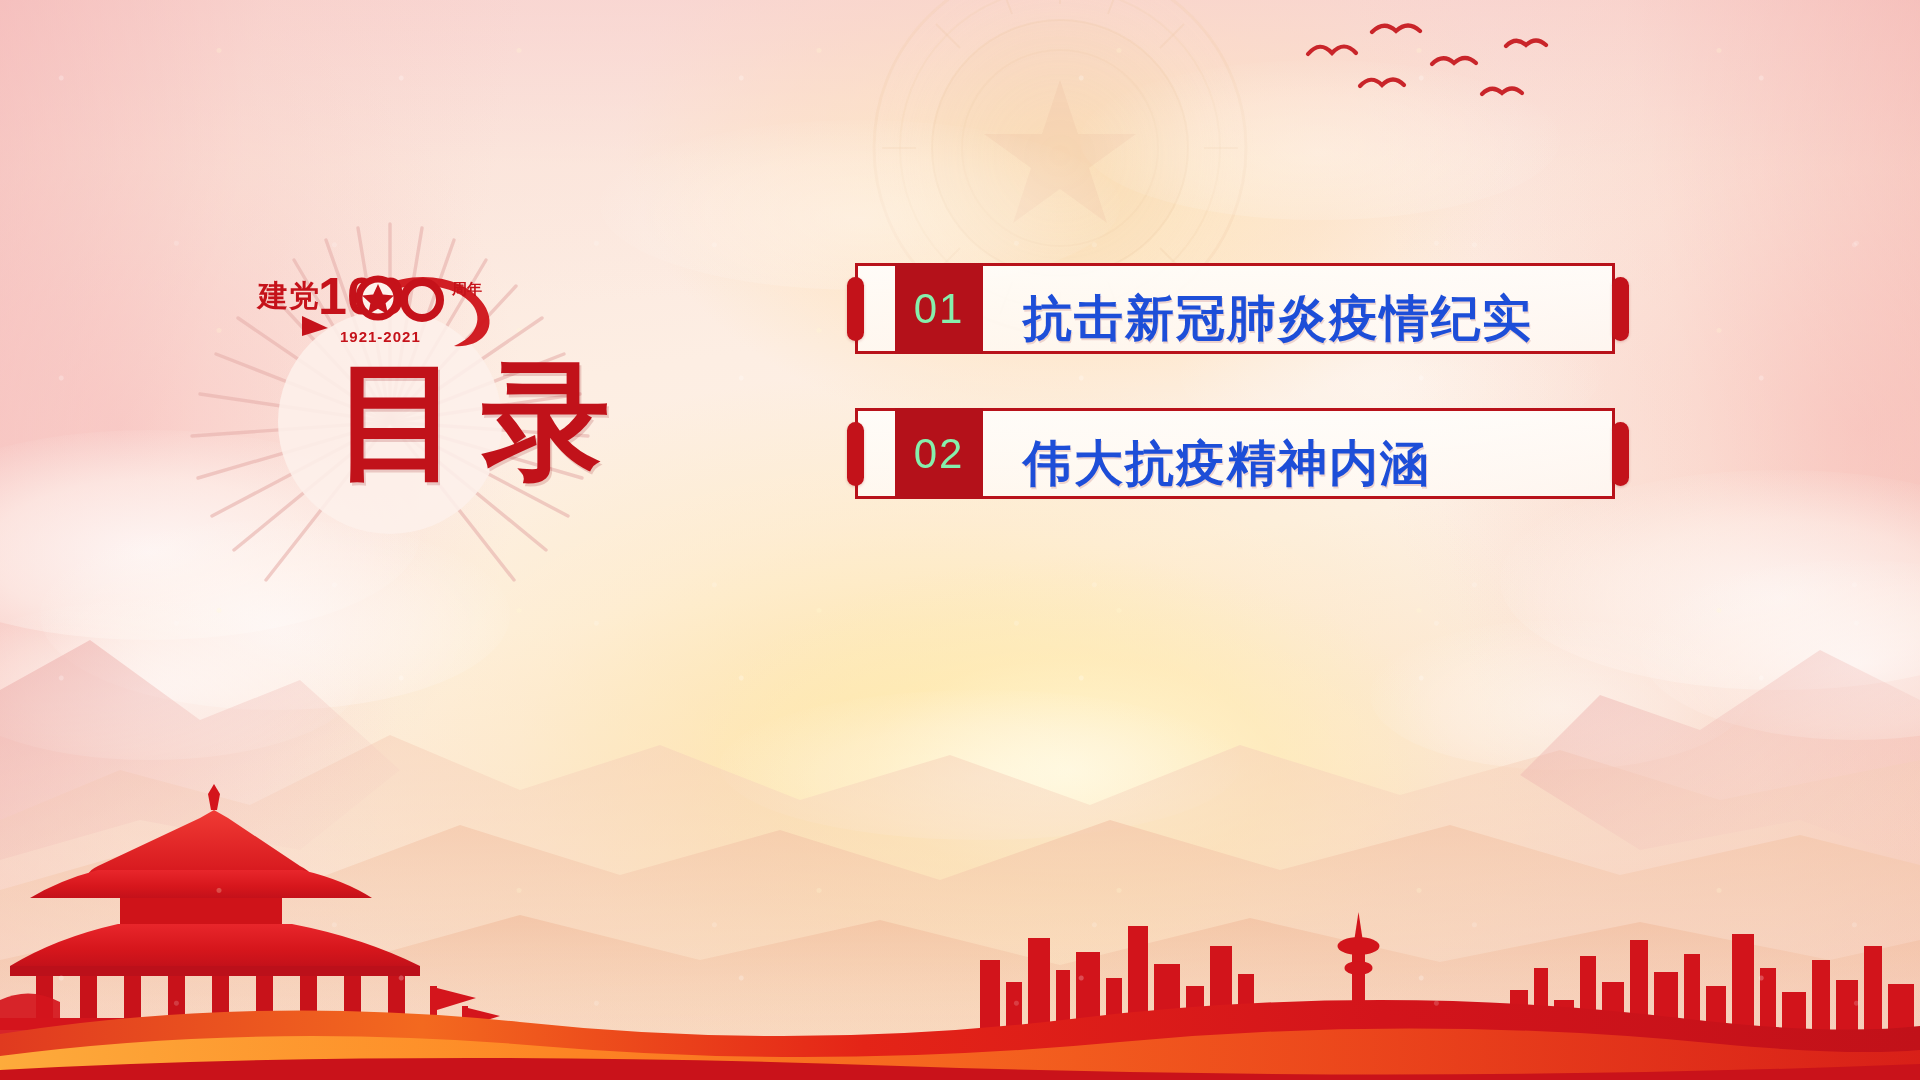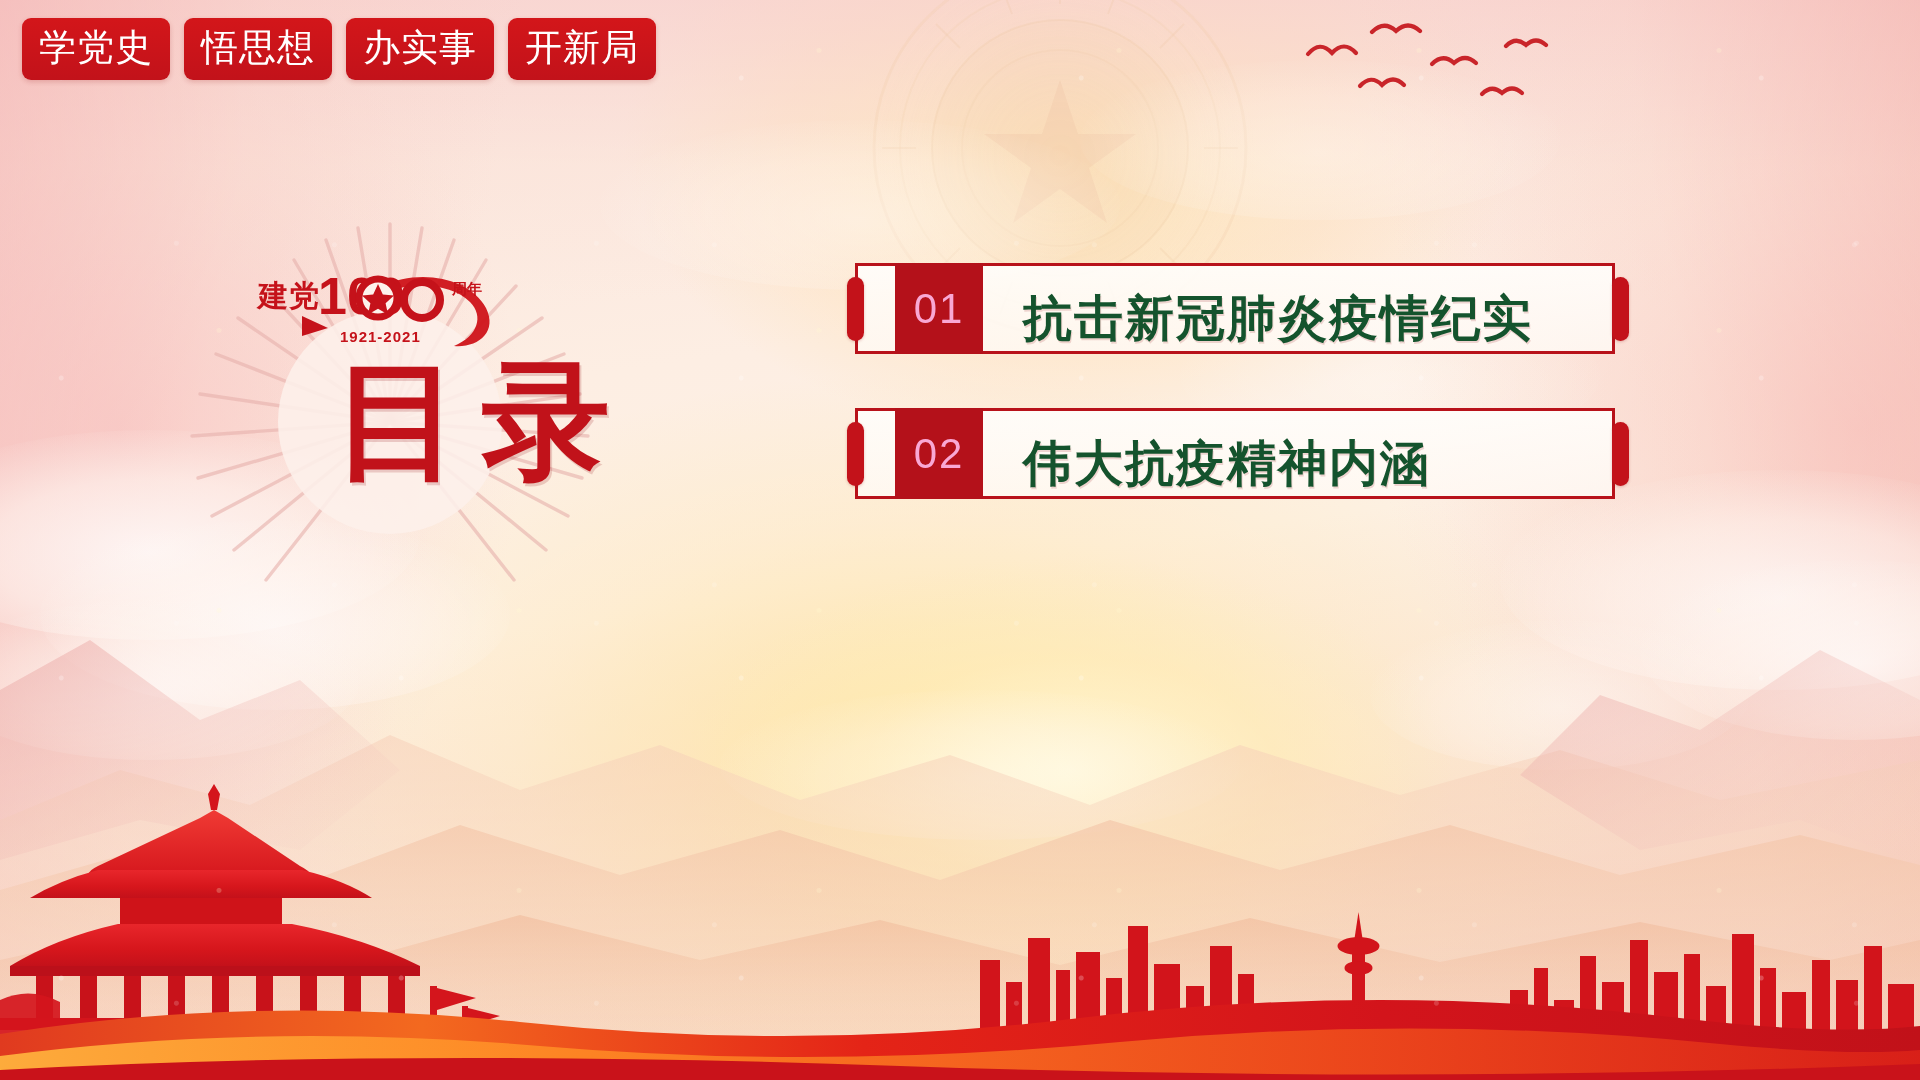--- a/index.html
+++ b/index.html
@@ -150,33 +150,33 @@
     width:17px; height:64px;
     background:#c3121a;
     border-radius:9px;
     box-shadow:0 1px 3px rgba(150,20,20,.25);
   }
   
   .mi-num {
     position:absolute; left:60px; top:0;
     width:88px; height:91px;
     background:#b4111a;
-    color:#f9a8d4;
+    color:#86efac;
     font-size:42px;
     letter-spacing:2px;
     display:flex; align-items:center; justify-content:center;
   }
   
   .mi-title {
     position:absolute; left:188px; top:0;
     height:111px;
     display:flex; align-items:center;
     font-size:49px;
     font-weight:bold;
-    color:#14532d;
+    color:#1d4ed8;
     letter-spacing:2px;
     white-space:nowrap;
     text-shadow:1px 2px 0 rgba(150,18,22,.16);
   }
 
   
   .grain {
     position:absolute; inset:0;
     pointer-events:none;
     background:
@@ -395,26 +395,20 @@
         <stop offset="100%" stop-color="#de2318" stop-opacity="0.8"></stop>
       </linearGradient>
     </defs>
     <path d="M0,74 Q250,34 520,62 Q800,92 1080,58 Q1380,22 1680,58 Q1830,76 1920,66 L1920,120 L0,120 Z" fill="url(#rib1)"></path>
     <path d="M0,96 Q260,62 540,86 Q820,110 1120,82 Q1420,54 1720,84 Q1850,96 1920,90 L1920,120 L0,120 Z" fill="url(#rib2)"></path>
     <path d="M0,110 Q400,88 900,106 Q1420,124 1920,104 L1920,120 L0,120 Z" fill="#c9121a"></path>
   </svg>
 
   <div class="grain"></div>
 
-  <div class="tagbar">
-    <div class="tag">学党史</div>
-    <div class="tag">悟思想</div>
-    <div class="tag">办实事</div>
-    <div class="tag">开新局</div>
-  </div>
 
   <div class="leftblock">
 
     <svg class="rays" viewBox="0 0 520 440">
       <g stroke="#e6b2ad" stroke-opacity="0.62" stroke-width="3.4" stroke-linecap="round">
         <line x1="260" y1="212" x2="260" y2="14"></line>
         <line x1="260" y1="212" x2="292" y2="18"></line>
         <line x1="260" y1="212" x2="324" y2="30"></line>
         <line x1="260" y1="212" x2="356" y2="50"></line>
         <line x1="260" y1="212" x2="386" y2="76"></line>

